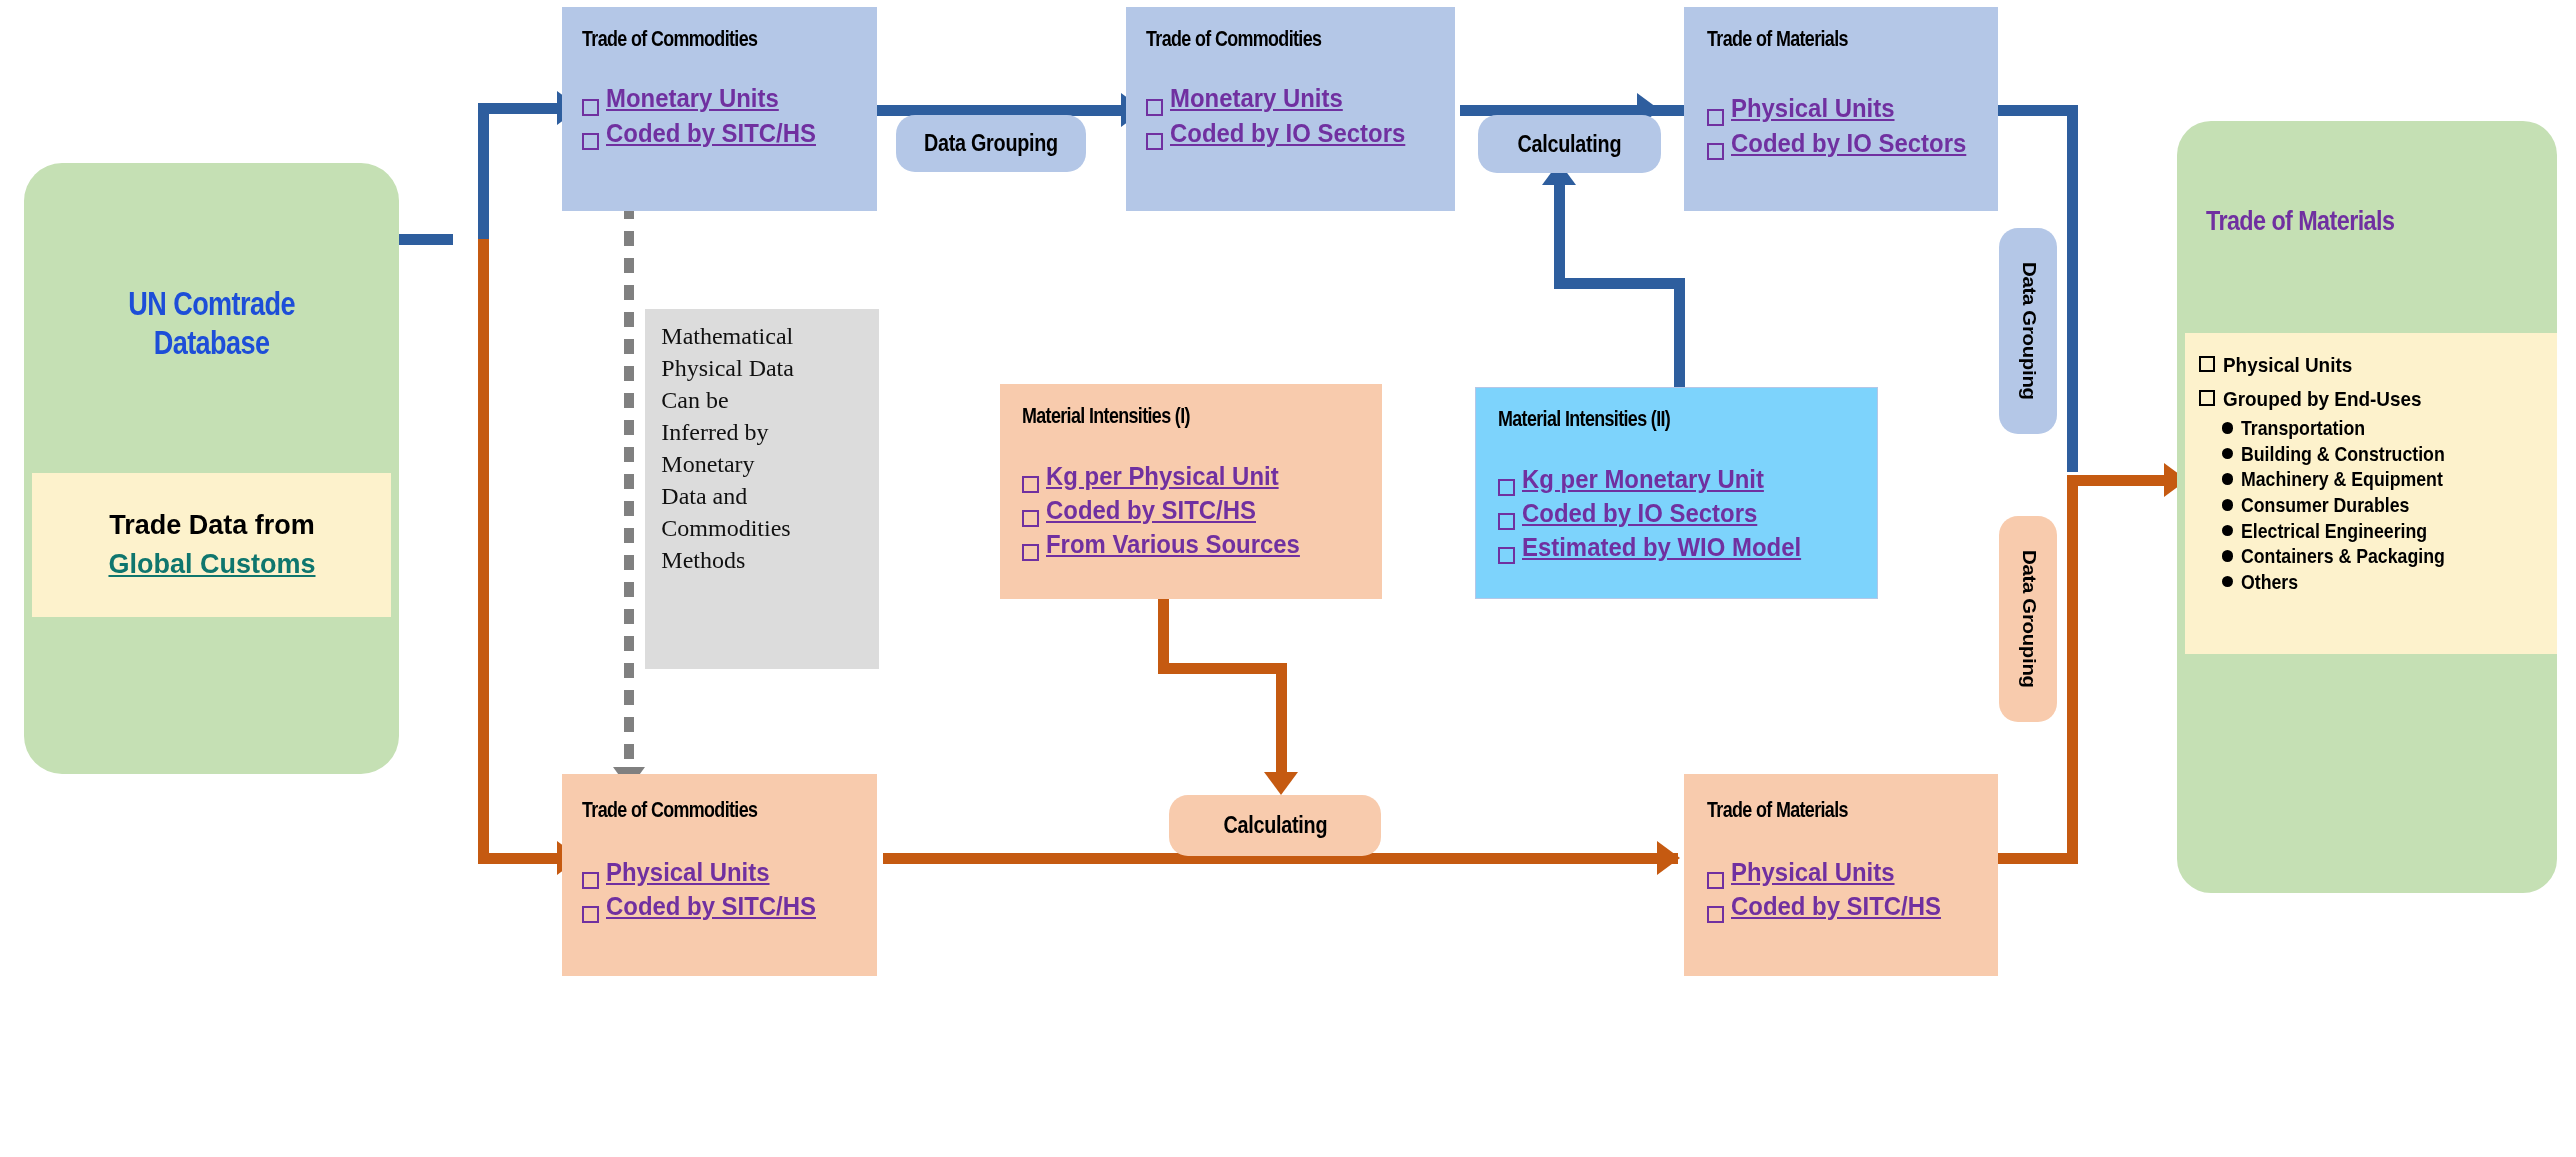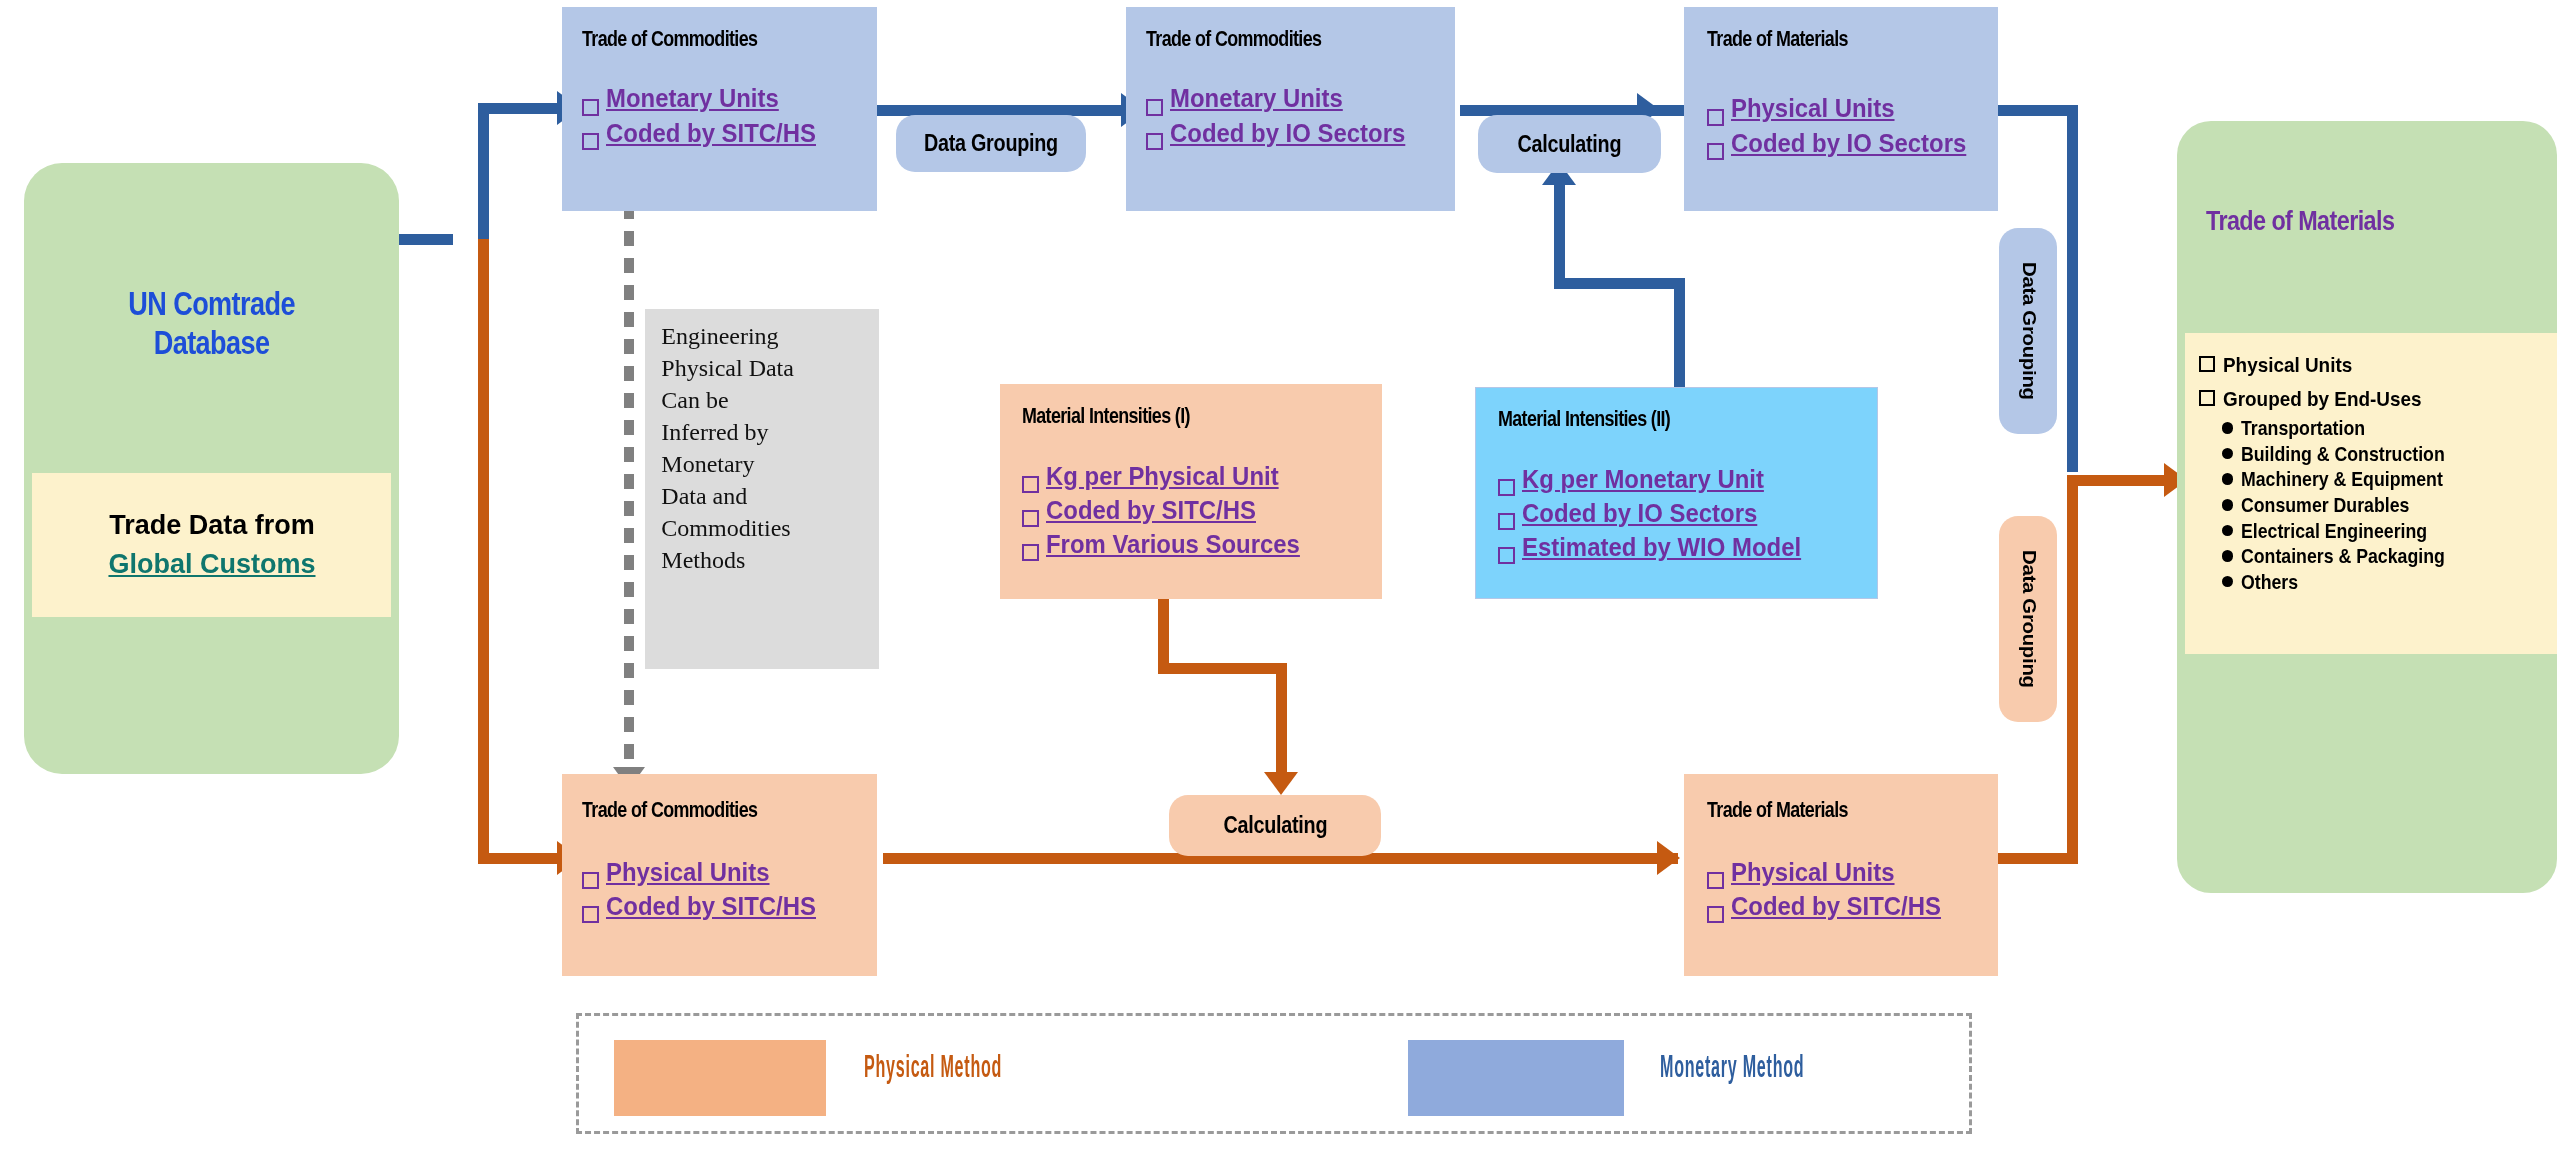--- a/index.html
+++ b/index.html
@@ -190,21 +190,21 @@
           <span class="tx">Physical Units</span>
         </div>
       <div class="bl">
           <i class="sq"></i>
           <span class="tx">Coded by IO Sectors</span>
         </div>
     </div>
   </div>
 
   <div class="note gray-box" style="left:645px;top:309px;width:234px;height:360px;">
-    <div>Engineering</div>
+    <div>Mathematical</div>
     <div>Physical Data</div>
     <div>Can be</div>
     <div>Inferred by</div>
     <div>Monetary</div>
     <div>Data and</div>
     <div>Commodities</div>
     <div>Methods</div>
   </div>
 
   <div class="abs peach-box" style="left:1000px;top:384px;width:382px;height:215px;">
@@ -319,25 +319,15 @@
           <i class="dot"></i>
           <span class="tx">Containers &amp; Packaging</span>
         </div>
       <div class="e-line">
           <i class="dot"></i>
           <span class="tx">Others</span>
         </div>
     </div>
   </div>
 
-  <div id="legend" style="left:576px;top:1013px;width:1396px;height:121px;">
-    <div class="lg-sw peach-box" style="left:35px;top:24.4px;width:212px;height:76px;background:#f4b183;"></div>
-    <div class="lg-tx" style="left:285px;top:33px;color:#c55a11;">
-      <span>Physical Method</span>
-    </div>
-    <div class="lg-sw" style="left:829px;top:24.4px;width:216px;height:76px;background:#8faadc;"></div>
-    <div class="lg-tx" style="left:1081px;top:33px;color:#2e5e9e;">
-      <span>Monetary Method</span>
-    </div>
-  </div>
 
 </div>
 
 
 </body></html>

